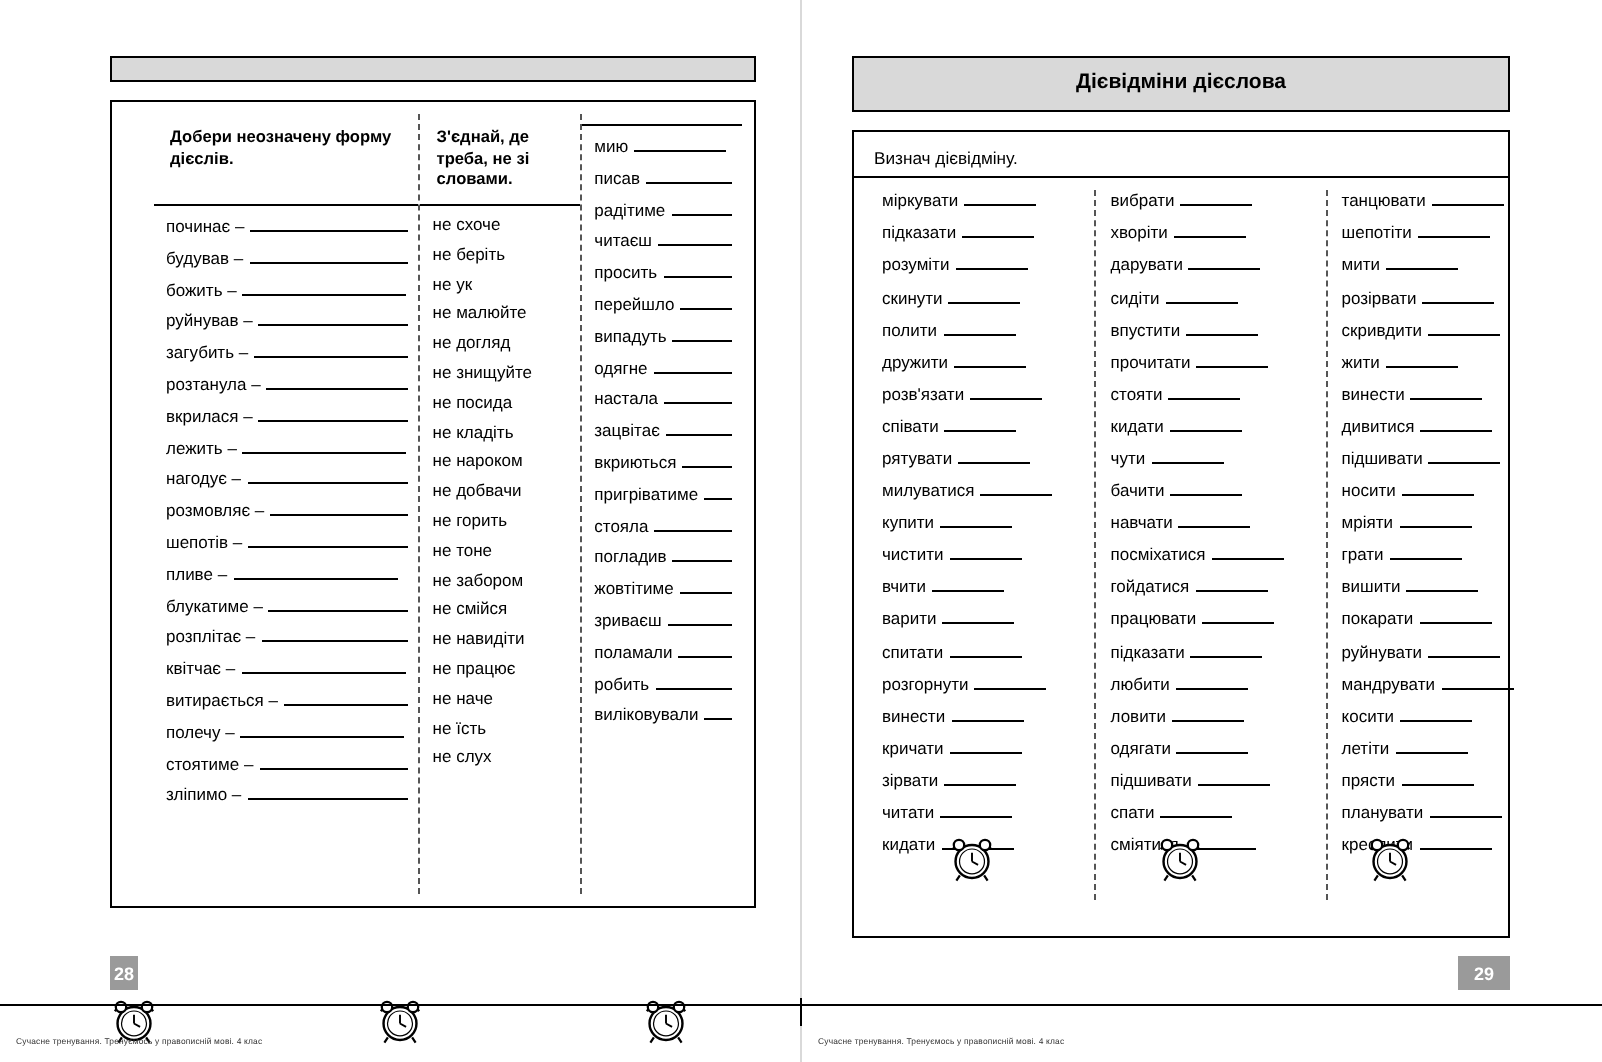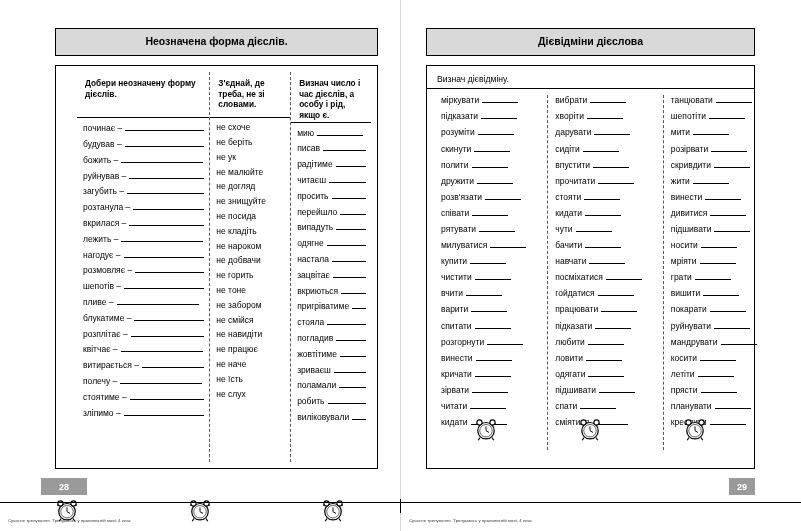--- a/index.html
+++ b/index.html
@@ -189,22 +189,22 @@
     bottom: 36px;
     height: 17px;
     background: #9a9a9a;
     color: #fff;
     font-size: 9px;
     font-weight: bold;
     display: flex;
     align-items: center;
   }
   .page-num-left {
-    left: 41px;
-    width: 46px;
+    left: 55px;
+    width: 14px;
     justify-content: center;
   }
   .page-num-right {
     right: 46px;
     width: 26px;
     justify-content: center;
   }
 
   
   .footer-rule {
@@ -234,21 +234,20 @@
   }
 </style>
 </head>
 <body>
 
 <div class="page">
   <div class="spread">
 
     <div class="sheet sheet-left">
       <div class="banner">
-        <span>Неозначена форма дієслів.</span>
       </div>
 
       <div class="content-box content-box-left">
         <div class="cols">
 
           <div class="col col-1">
             <div class="col-head">Добери неозначену форму дієслів.</div>
             <div class="head-rule"></div>
             <ul class="items">
               <li>
@@ -388,21 +387,20 @@
               <li>
                   <span class="word">не їсть</span>
                 </li>
               <li>
                   <span class="word">не слух</span>
                 </li>
             </ul>
           </div>
 
           <div class="col col-3">
-            <div class="col-head">Визнач число і час дієслів, а особу і рід, якщо є.</div>
             <div class="head-rule"></div>
             <ul class="items">
               <li>
                   <span class="word">мию</span>
                   <span class="blank blank-mid"></span>
                 </li>
               <li>
                   <span class="word">писав</span>
                   <span class="blank blank-mid"></span>
                 </li>

